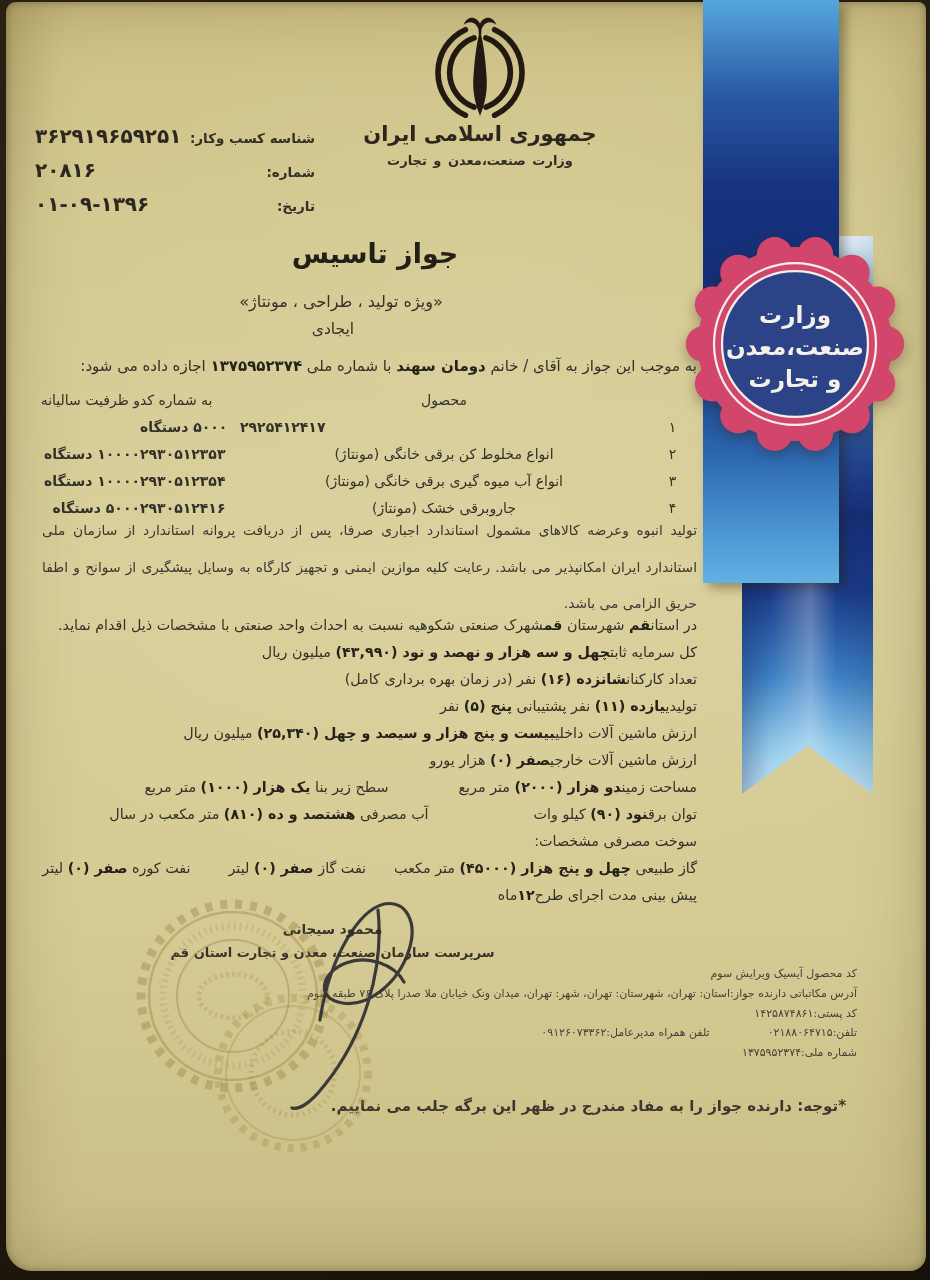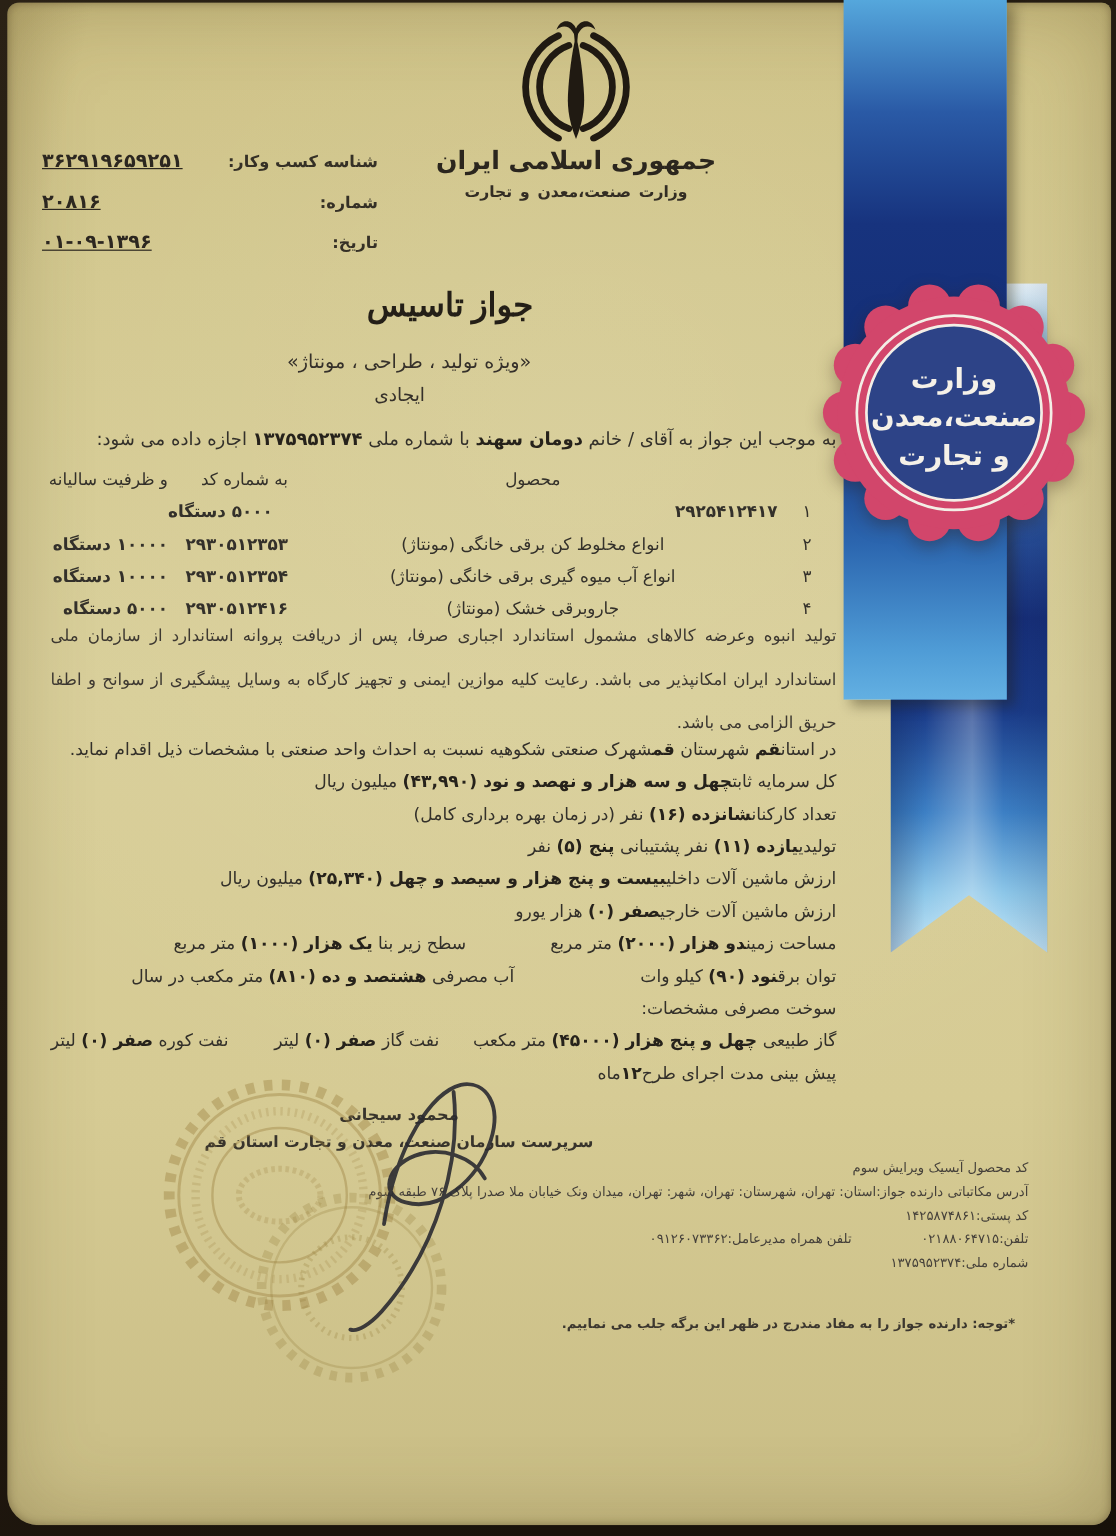--- a/index.html
+++ b/index.html
@@ -15,49 +15,49 @@
   .abs{position:absolute;}
   .b{font-weight:bold;color:#26221b;}
   .sp{display:inline-block;}
   
   .country{left:20px;top:122px;width:920px;text-align:center;font-size:21px;font-weight:bold;color:#2b261e;z-index:2;}
   .ministry{left:20px;top:153px;width:920px;text-align:center;font-size:13px;font-weight:bold;color:#332d24;word-spacing:2px;z-index:2;}
   .emblem{left:424px;top:14px;width:112px;height:104px;z-index:2;}
   .meta{left:35px;top:124px;width:280px;z-index:2;}
   .meta-row{display:flex;justify-content:space-between;align-items:baseline;height:34px;direction:rtl;}
   .meta-label{font-size:13.5px;font-weight:bold;color:#353026;}
-  .meta-value{font-size:16px;font-weight:bold;color:#2c2720;text-decoration:underline;}
-  
-  .doc-title{left:210px;top:238px;width:330px;text-align:center;font-size:27px;font-weight:800;color:#241f17;z-index:2;font-family:Liberation Serif, serif;}
+  .meta-value{font-size:20px;font-weight:bold;color:#2c2720;}
+  
+  .doc-title{left:210px;top:238px;width:330px;text-align:center;font-size:27px;font-weight:800;color:#241f17;z-index:2;}
   .doc-subtitle{left:176px;top:292px;width:330px;text-align:center;font-size:16px;color:#35302a;z-index:2;}
   .doc-type{left:168px;top:320px;width:330px;text-align:center;font-size:15.5px;color:#35302a;z-index:2;}
   
   .intro{right:233px;top:357px;font-size:15px;color:#33302a;white-space:nowrap;z-index:2;text-align:right;}
   .ptable{right:233px;top:386px;width:637px;z-index:2;font-size:14px;color:#33302a;}
   .prow{display:grid;grid-template-columns:49px 408px 100px 80px;height:27px;align-items:center;direction:rtl;}
   .prow .c-no{text-align:center;}
   .prow .c-name{text-align:center;}
-  .prow .c-code{text-align:right;font-weight:bold;}
+  .prow .c-code{text-align:left;font-weight:bold;}
   .prow .c-cap{text-align:left;font-weight:bold;white-space:nowrap;}
   .phead{font-weight:normal;}
   .phead .c-code,.phead .c-cap{font-weight:normal;}
   
   .std-par{right:233px;top:512px;width:655px;font-size:13.8px;line-height:36.5px;color:#3d3831;
     text-align:justify;z-index:2;}
   .specs{right:233px;top:612px;width:655px;font-size:14.3px;line-height:27px;color:#33302a;z-index:2;}
   .specs>div{white-space:nowrap;}
   
   .sig-block{left:160px;top:918px;width:345px;text-align:center;z-index:2;color:#38342c;}
   .sig-name{font-size:13.5px;font-weight:bold;line-height:23px;}
   .sig-title{font-size:13px;font-weight:bold;line-height:23px;}
   .stamp-svg{left:108px;top:868px;width:480px;height:290px;z-index:6;pointer-events:none;}
   
   .footer{right:73px;top:964px;width:740px;font-size:11px;line-height:19.8px;color:#46413a;z-index:2;}
   .footer>div{white-space:nowrap;}
-  .note{right:84px;top:1097px;font-size:11px;font-weight:bold;color:#3c372f;z-index:2;white-space:nowrap;}
+  .note{right:84px;top:1097px;font-size:15px;font-weight:bold;color:#3c372f;z-index:2;white-space:nowrap;}
   
   .ribbon-a{left:703px;top:0;width:136px;height:583px;z-index:4;
     background:linear-gradient(180deg,#55a7dc 0%,#2a5aa6 16%,#17337e 32%,#142e76 52%,#1d4globalThis 0,#1d4590 66%,#2c67b0 78%,#4f9cd6 93%,#63b0e2 100%);
     background:linear-gradient(180deg,#55a7dc 0%,#2a5aa6 16%,#17337e 32%,#142e76 52%,#1d4590 66%,#2c67b0 78%,#4f9cd6 93%,#63b0e2 100%);
     box-shadow:6px 5px 10px rgba(35,25,5,0.38);}
   .ribbon-b{left:742px;top:236px;width:131px;height:558px;z-index:3;
     background:
       linear-gradient(90deg, rgba(10,25,70,0.28) 0%, rgba(10,25,70,0) 22%, rgba(255,255,255,0.28) 52%, rgba(255,255,255,0) 72%, rgba(10,25,70,0.12) 100%),
       linear-gradient(180deg,#eef8fd 0%,#b9dff3 7%,#79b5e0 16%,#2d58a2 34%,#172f79 50%,#1b3c89 64%,#3c7fc4 79%,#8cc6e8 91%,#c6e7f7 100%);
     clip-path:polygon(0 0,100% 0,100% 100%,50% calc(100% - 48px),0 100%);

